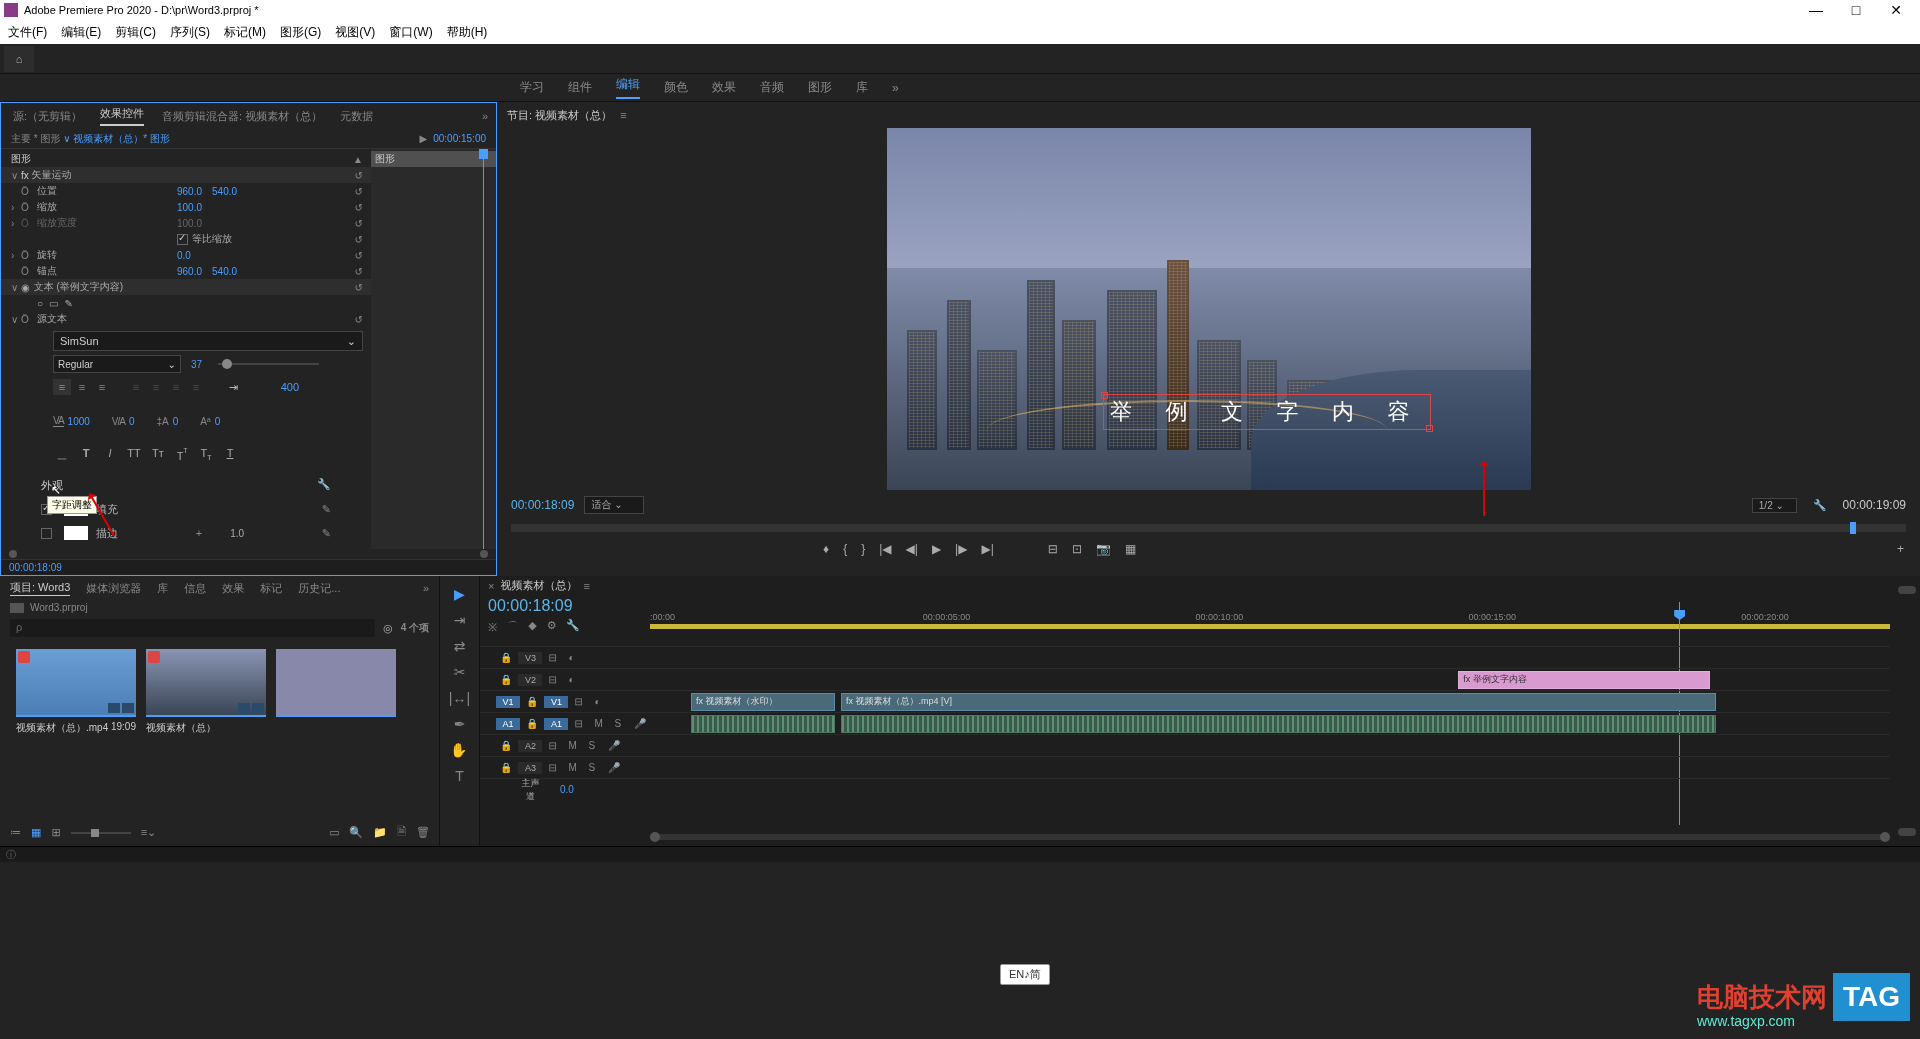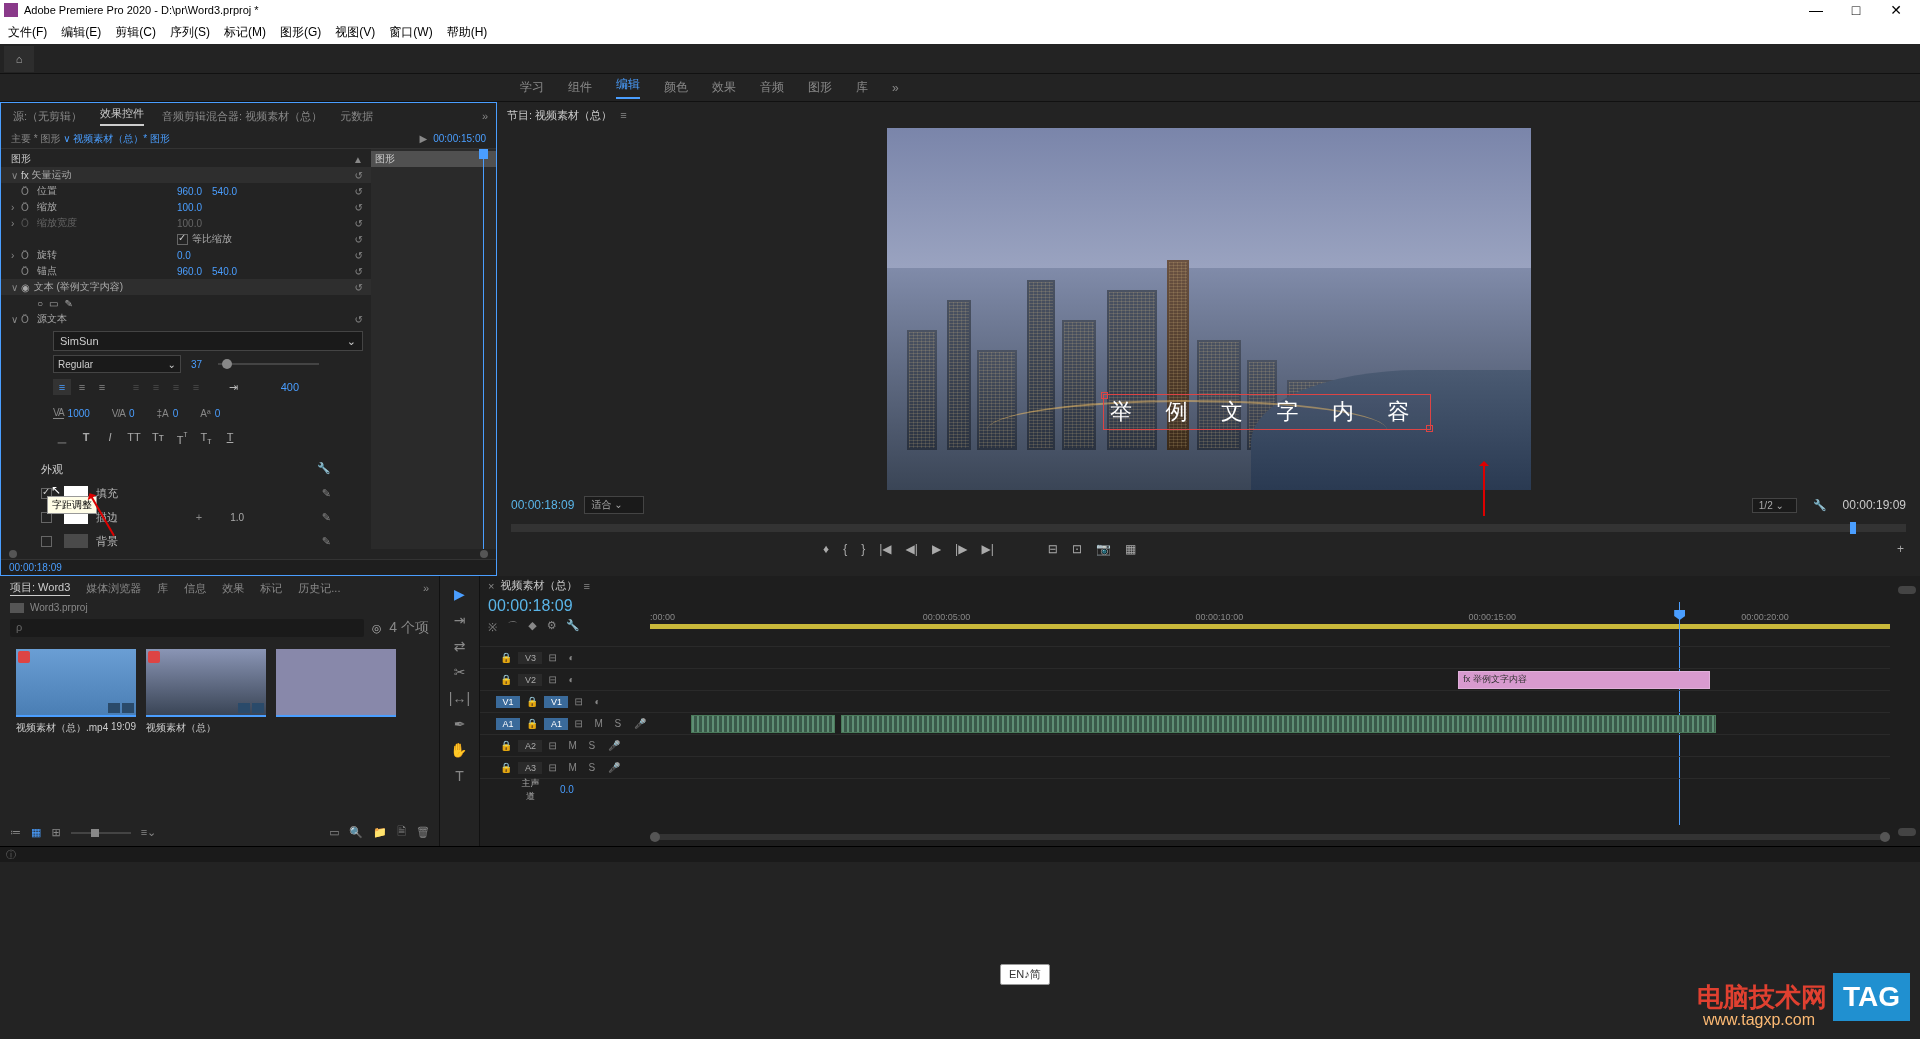--- a/index.html
+++ b/index.html
@@ -67,21 +67,21 @@
 .size-val { color:#4a9eff; font-size:10px;}
 .slider { flex:1; height:2px; background:#444; position:relative; margin-left:6px;}
 .slider .thumb { position:absolute; width:10px; height:10px; background:#888; border-radius:50%; top:-4px; left:4px;}
 
 .align-row { display:flex; gap:4px; margin:6px 0; align-items:center;}
 .align-btn { width:18px; height:16px; display:flex; align-items:center; justify-content:center; color:#888;}
 .align-btn.active { color:#4a9eff; background:#333;}
 .align-group { display:flex; gap:2px; margin-right:12px;}
 .align-row .extra-val { color:#4a9eff; margin-left:auto; margin-right:20px;}
 
-.spacing-row { display:flex; gap:22px; margin:12px 0; align-items:center;}
+.spacing-row { display:flex; gap:22px; margin:20px 0; align-items:center;}
 .spacing-item { display:flex; align-items:center; gap:4px; color:#888; font-size:10px;}
 .spacing-item .v { color:#4a9eff;}
 .spacing-item .va-icon { font-size:10px; letter-spacing:-1px;}
 
 .tooltip { position:absolute; background:#fffde7; color:#000; font-size:10px; padding:1px 4px; border:1px solid #999; left:46px; top:393px;}
 
 .style-btns { display:flex; gap:6px; margin:4px 0;}
 .style-btn { width:18px; color:#aaa; font-size:11px; text-align:center;}
 
 .appearance { padding:4px 40px; margin-top:4px;}
@@ -139,21 +139,21 @@
 .timeline-panel { flex:1; background:#1e1e1e; position:relative;}
 
 .proj-tabs { display:flex; gap:16px; padding:4px 10px; font-size:11px; color:#888; align-items:center;}
 .proj-tabs .active { color:#ccc; border-bottom:1px solid #ccc;}
 .proj-tabs .chev-r { margin-left:auto;}
 .proj-sub { display:flex; align-items:center; padding:2px 10px; gap:6px; color:#888; font-size:10px;}
 .proj-sub .bin-icon { width:14px; height:10px; background:#555;}
 
 .search-row { display:flex; padding:4px 10px; gap:8px; align-items:center;}
 .search-row .search { flex:1; background:#1a1a1a; height:18px; border-radius:2px; padding:2px 6px; color:#666;}
-.search-row .count { color:#888; font-size:14px; margin-left:auto;}
+.search-row .count { color:#888; font-size:10px; margin-left:auto;font-weight:bold;}
 
 .thumbs { display:flex; gap:10px; padding:8px 16px; flex-wrap:wrap;}
 .thumb { width:120px;}
 .thumb .img { width:120px; height:68px; background:linear-gradient(to bottom,#6a9ed4,#4a7eb4); position:relative; border-bottom:2px solid #4a9eff;}
 .thumb .img.city { background:linear-gradient(to bottom,#8a95b5,#3a4556);}
 .thumb .img .badge { position:absolute; top:2px; left:2px; width:12px; height:12px; background:#d44; border-radius:2px;}
 .thumb .img .icons { position:absolute; bottom:2px; right:2px; display:flex; gap:2px;}
 .thumb .img .icons span { width:12px; height:10px; background:#2a4a6a; font-size:7px; color:#8cf;}
 .thumb .label { font-size:10px; color:#ccc; padding-top:4px; display:flex; justify-content:space-between;}
 .thumb.empty .img { background:#8888aa;}
@@ -190,21 +190,21 @@
 .master-val { color:#4a9eff;}
 
 .tl-footer { position:absolute; bottom:2px; left:170px; right:30px; height:10px;}
 .tl-zoom { height:6px; background:#333; border-radius:3px; position:relative;}
 .tl-zoom .handle { position:absolute; width:10px; height:10px; background:#555; border-radius:50%; top:-2px;}
 
 
 .ime { position:absolute; background:#fff; color:#333; font-size:11px; padding:2px 8px; border:1px solid #999; border-radius:2px; left:1000px; top:964px;}
 .watermark { position:absolute; right:10px; bottom:18px; display:flex; align-items:center; gap:6px;}
 .watermark .cn { color:#e04030; font-size:26px; font-weight:bold;}
-.watermark .url { color:#fdba74; font-size:16px; position:absolute; bottom:-14px; left:6px;}
+.watermark .url { color:#5eead4; font-size:14px; position:absolute; bottom:-14px; left:0;}
 .watermark .tag { background:#2090d0; color:#fff; font-size:28px; font-weight:bold; padding:8px 10px;}
 </style>
 </head>
 <body>
 
 <div class="title-bar">
   <div class="icon"></div>
   <span>Adobe Premiere Pro 2020 - D:\pr\Word3.prproj *</span>
   <span class="spacer"></span>
   <span class="win-btn">—</span>
@@ -626,20 +626,24 @@
           </div>
       </div>
       <div class="track-row">
         <div class="track-head">
             <span class="tname active" style="margin-left:-4px;">V1</span>
             <span class="lock">🔒</span>
             <span class="tname active">V1</span>
             <span class="tgl">⊟</span>
             <span class="tgl">◐</span>
           </div>
+        <div class="track-content">
+          <div class="clip" style="left:0;width:12%;">fx <span>视频素材（水印）</span></div>
+          <div class="clip" style="left:12.5%;width:73%;">fx <span>视频素材（总）.mp4 [V]</span></div>
+        </div>
       </div>
       <div class="track-row">
         <div class="track-head">
             <span class="tname active" style="margin-left:-4px;">A1</span>
             <span class="lock">🔒</span>
             <span class="tname active">A1</span>
             <span class="tgl">⊟</span>
             <span class="tgl">M</span>
             <span class="tgl">S</span>
             <span class="tgl">🎤</span>

